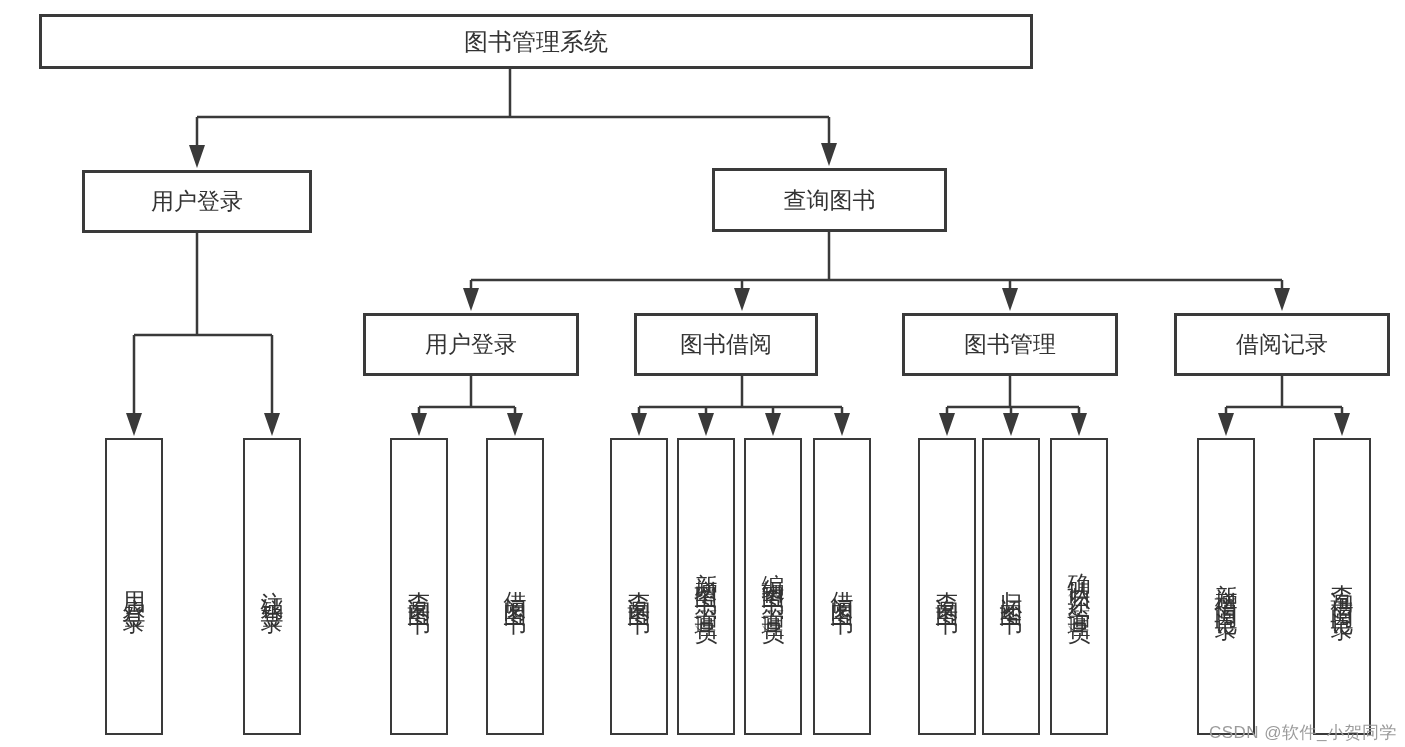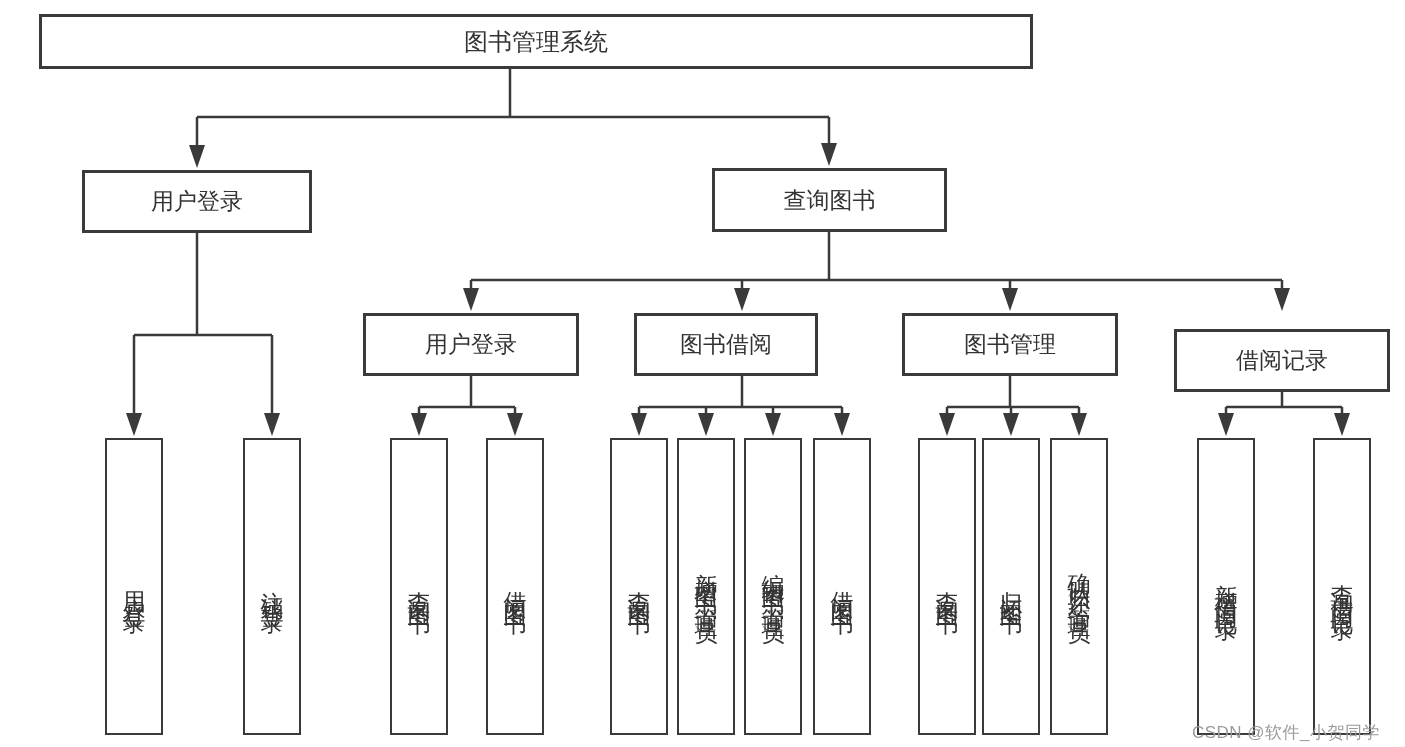--- a/index.html
+++ b/index.html
@@ -35,21 +35,21 @@
     font-size: 23px;
   }
   .vtext {
     writing-mode: vertical-rl;
     letter-spacing: 7px;
     line-height: 1;
     white-space: nowrap;
   }
   .watermark {
     position: absolute;
-    right: 25px;
+    right: 8px;
     bottom: 3px;
     font-size: 17px;
     color: #9b9b9b;
     letter-spacing: 0.5px;
     z-index: 5;
   }
 </style>
 </head>
 <body>
 
@@ -104,21 +104,21 @@
 
   <div class="node row" style="left:363px; top:313px; width:216px; height:63px;">
     <span>用户登录</span>
   </div>
   <div class="node row" style="left:634px; top:313px; width:184px; height:63px;">
     <span>图书借阅</span>
   </div>
   <div class="node row" style="left:902px; top:313px; width:216px; height:63px;">
     <span>图书管理</span>
   </div>
-  <div class="node row" style="left:1174px; top:329px; width:216px; height:63px;">
+  <div class="node row" style="left:1174px; top:313px; width:216px; height:63px;">
     <span>借阅记录</span>
   </div>
 
   <div class="node leaf" style="left:105px; top:438px;">
     <span class="vtext">用户登录</span>
   </div>
   <div class="node leaf" style="left:243px; top:438px;">
     <span class="vtext">注销登录</span>
   </div>
   <div class="node leaf" style="left:390px; top:438px;">

